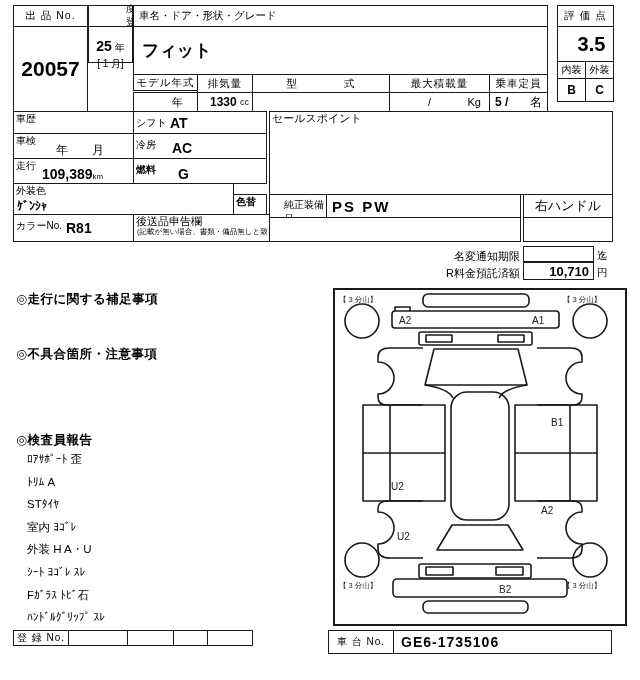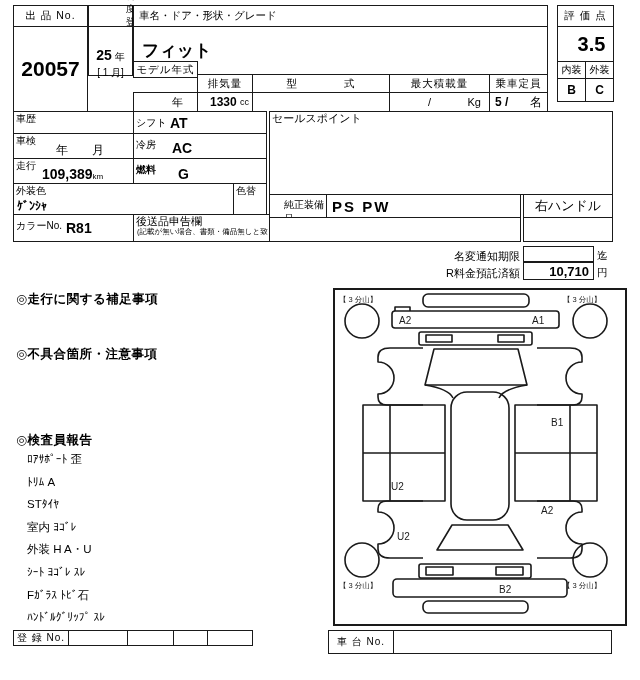--- a/index.html
+++ b/index.html
@@ -9,25 +9,25 @@
   .nb{position:absolute;box-sizing:border-box;}
   .cl{font-size:10px;line-height:11px;display:block;padding:1px 0 0 2px;}
   .cv{font-weight:700;}
   .ctr{display:flex;align-items:center;justify-content:center;}
   .hdr{font-size:10.5px;display:flex;align-items:center;justify-content:center;letter-spacing:1px;}
   .unit{font-size:9px;font-weight:400;}
   
   #b-auc-h{left:13px;top:5px;width:75px;height:22px;}
   #b-auc-v{left:13px;top:26px;width:75px;height:86px;font-size:21px;font-weight:700;}
   #b-reg-h{left:88px;top:5px;width:45px;height:22px;letter-spacing:0;padding-left:40px;}
-  #b-reg-v{left:88px;top:26px;width:45px;height:50px;text-align:center;padding-top:20px;}
+  #b-reg-v{left:88px;top:26px;width:45px;height:37px;text-align:center;padding-top:11px;}
   #b-name-h{left:133px;top:5px;width:415px;height:22px;font-size:10.5px;display:flex;align-items:center;padding-left:5px;}
   #b-name-v{left:133px;top:26px;width:415px;height:49px;font-size:17px;font-weight:700;display:flex;align-items:center;padding-left:8px;}
   
-  #s-my-h{left:133px;top:61px;width:65px;height:17px;}
+  #s-my-h{left:133px;top:74px;width:65px;height:17px;}
   #s-disp-h{left:197px;top:74px;width:56px;height:19px;}
   #s-code-h{left:252px;top:74px;width:138px;height:19px;}
   #s-load-h{left:389px;top:74px;width:101px;height:19px;}
   #s-cap-h{left:489px;top:74px;width:59px;height:19px;}
   #s-my-v{left:133px;top:92px;width:65px;height:20px;font-size:11px;justify-content:flex-end;padding-right:14px;display:flex;align-items:center;}
   #s-disp-v{left:197px;top:92px;width:56px;height:20px;font-size:12px;}
   #s-code-v{left:252px;top:92px;width:138px;height:20px;font-size:14px;font-weight:700;display:flex;align-items:center;padding-left:5px;}
   #s-load-v{left:389px;top:92px;width:101px;height:20px;font-size:11px;display:flex;align-items:center;justify-content:space-between;padding:0 8px;}
   #s-cap-v{left:489px;top:92px;width:59px;height:20px;font-size:12px;display:flex;align-items:center;justify-content:space-between;padding:0 5px;}
   
@@ -38,21 +38,21 @@
   #sc-iv{left:557px;top:78px;width:29px;height:24px;font-size:12px;font-weight:700;}
   #sc-ev{left:585px;top:78px;width:29px;height:24px;font-size:12px;font-weight:700;}
   
   #r1a{left:13px;top:111px;width:121px;height:23px;}
   #r1b{left:133px;top:111px;width:134px;height:23px;}
   #r2a{left:13px;top:133px;width:127px;height:26px;}
   #r2b{left:133px;top:133px;width:134px;height:26px;}
   #r3a{left:13px;top:158px;width:121px;height:26px;}
   #r3b{left:133px;top:158px;width:134px;height:26px;}
   #r4a{left:13px;top:183px;width:221px;height:32px;}
-  #r4b{left:233px;top:183px;width:34px;height:32px;}
+  #r4b{left:233px;top:194px;width:34px;height:32px;font-weight:bold;}
   #r5a{left:13px;top:214px;width:121px;height:28px;}
   #r5b{left:133px;top:214px;width:195px;height:28px;}
   .v-inline{position:absolute;font-weight:700;}
   
   #sales{left:269px;top:111px;width:344px;height:84px;}
   #equip-l{left:269px;top:194px;width:58px;height:36px;font-size:10px;display:flex;align-items:center;padding-left:14px;}
   #equip-v{left:326px;top:194px;width:195px;height:24px;font-size:15px;font-weight:700;display:flex;align-items:center;padding-left:5px;letter-spacing:2px;}
   #handle{left:523px;top:194px;width:90px;height:24px;font-size:13px;}
   #empty-l{left:269px;top:217px;width:252px;height:25px;}
   #empty-r{left:523px;top:217px;width:90px;height:25px;}
@@ -241,15 +241,16 @@
 
   <div class="bx" id="f-reg">
     <div class="cell ctr" style="width:55px;font-size:10px;letter-spacing:1px;">登 録 No.</div>
     <div class="cell" style="width:59px;"></div>
     <div class="cell" style="width:46px;"></div>
     <div class="cell" style="width:34px;"></div>
     <div class="cell" style="width:44px;border-right:none;"></div>
   </div>
   <div class="bx" id="f-ch">
     <div id="f-ch-l">車 台 No.</div>
+    <div id="f-ch-v">GE6-1735106</div>
   </div>
 
 </div>
 
 </body></html>

